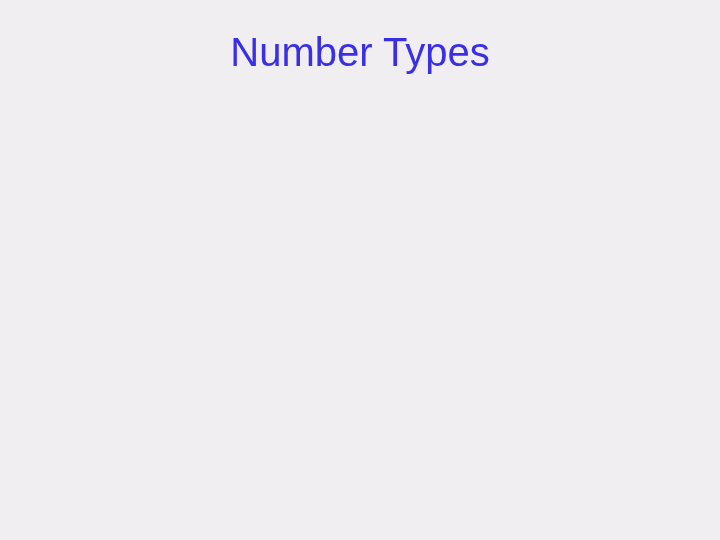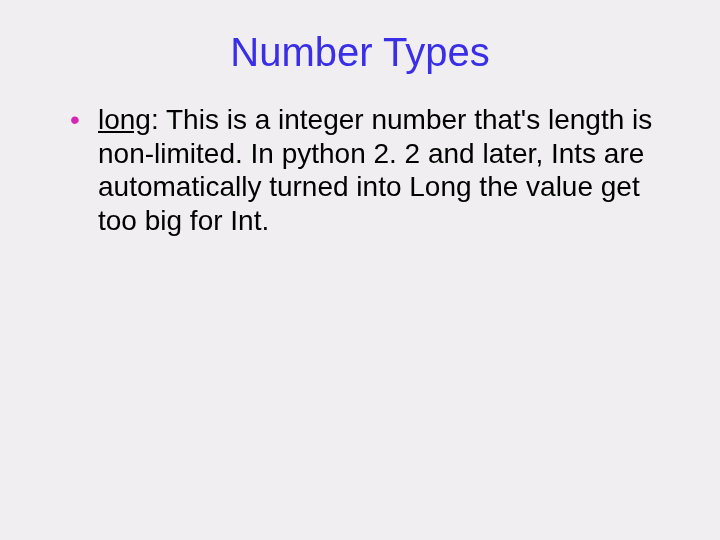--- a/index.html
+++ b/index.html
@@ -49,17 +49,14 @@
   .term {
     text-decoration: underline;
   }
 </style>
 </head>
 <body>
 
 <div class="slide">
   <h1 class="title">Number Types</h1>
   <ul class="bullets">
-    <li>
-      <span class="term">long</span><span>: This is a integer number that's length is non-limited. In python 2. 2 and later, Ints are automatically turned into Long the value get too big for Int.</span>
-    </li>
   </ul>
 </div>
 
 </body></html>

